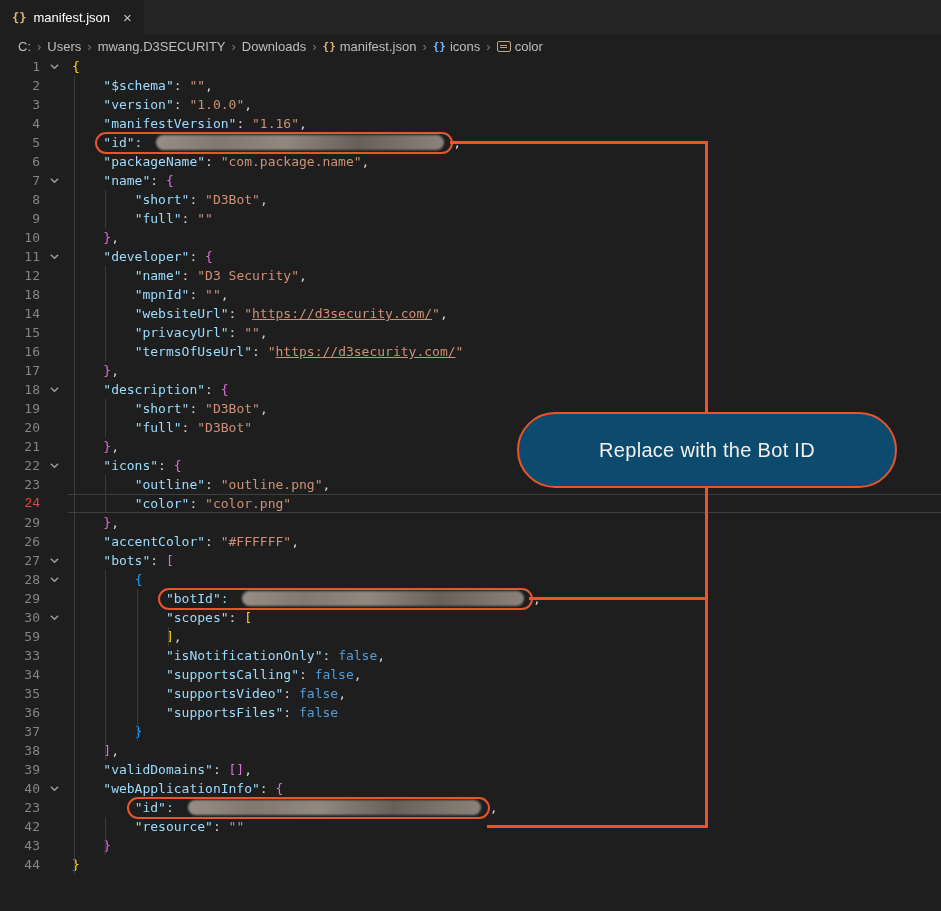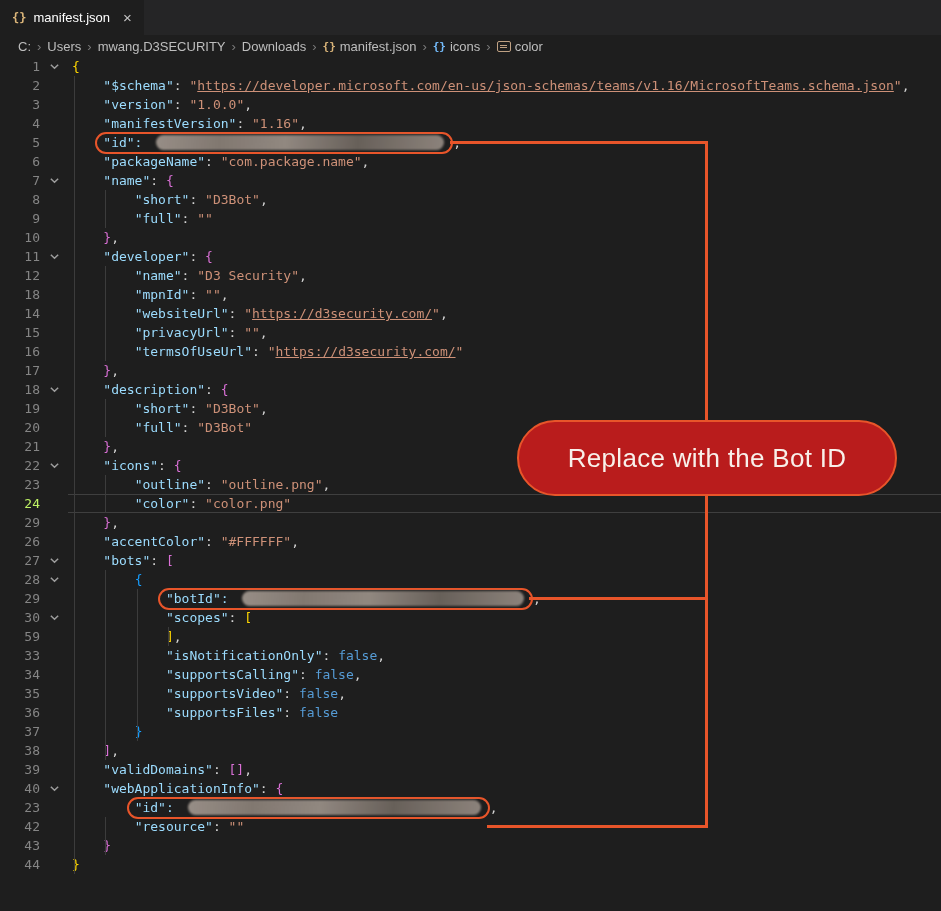--- a/index.html
+++ b/index.html
@@ -35,21 +35,21 @@
     content:"";position:absolute;left:2px;top:3px;width:7px;height:1px;background:#bfa183;box-shadow:0 2px 0 #bfa183;
   }
   
   .editor{position:absolute;top:57px;left:0;right:0;}
   .line{display:flex;align-items:center;height:19px;line-height:19px;font-size:13px;}
   .gutter{flex:none;width:68px;display:flex;align-items:center;}
   .lnum{display:inline-block;width:40px;text-align:right;color:#858585;font-size:13px;}
   .fold{display:inline-flex;width:28px;justify-content:center;align-items:center;cursor:pointer;}
   .code-wrap{flex:1;height:19px;min-width:0;}
   .line.cur .code-wrap{box-shadow:inset 0 1px 0 #3f3f3f, inset 0 -1px 0 #3f3f3f;}
-  .line.cur .lnum{color:#bef264;}
+  .line.cur .lnum{color:#ef4444;font-family:Liberation Mono, monospace;}
   .code{white-space:pre;padding-left:4px;display:inline-flex;align-items:center;height:19px;}
   .code span{white-space:pre;}
   .ws{color:transparent;}
   .key{color:#9cdcfe;}
   .str{color:#ce9178;}
   .link{color:#ce9178;text-decoration:underline;}
   .punc{color:#d4d4d4;}
   .kw{color:#569cd6;}
   .b1{color:#ffd700;}
   .b2{color:#da70d6;}
@@ -64,23 +64,23 @@
     flex:1;height:15px;border-radius:8px;margin-left:6px;margin-right:2px;
     background:linear-gradient(95deg,#a29890 0%,#8a8078 22%,#9b9189 45%,#6e665f 70%,#968c84 100%);
     filter:blur(1.3px);opacity:.92;
   }
   
   .iguide{position:absolute;width:1px;background:#3c3c3c;z-index:3;pointer-events:none;}
   
   .connector{position:absolute;background:#e8552a;z-index:6;pointer-events:none;}
   .callout{
     position:absolute;left:517px;top:412px;width:380px;height:76px;z-index:10;
-    background:#b91c1c;border:2.5px solid #e8552a;border-radius:38px;
+    background:#0c4a6e;border:2.5px solid #e8552a;border-radius:38px;
     display:flex;align-items:center;justify-content:center;box-sizing:border-box;
-    font-family:"Liberation Sans",sans-serif;font-size:26px;color:#f8f0ea;letter-spacing:.3px;margin-top:8px;
+    font-family:"Liberation Sans",sans-serif;font-size:20px;color:#f8f0ea;letter-spacing:.3px;
   }
 </style>
 </head>
 <body>
 
 <div class="tabbar">
   <div class="tab">
     <span class="tab-ic">{}</span>
     <span class="tab-label">manifest.json</span>
     <span class="tab-close">×</span>
@@ -131,21 +131,21 @@
             </svg>
           </span>
         </div>
         <div class="code-wrap"><span class="code"><span class="b1">{</span></span></div>
       </div>
       <div class="line">
         <div class="gutter">
           <span class="lnum">2</span>
           <span class="fold"></span>
         </div>
-        <div class="code-wrap"><span class="code"><span class="ws">    </span><span class="key">"$schema"</span><span class="punc">: </span><span class="str">"</span><span class="link">https://developer.microsoft.com/en-us/json-schemas/teams/v1.16/MicrosoftTeams.schema.json</span><span class="str">"</span><span class="punc">,</span></span></div>
+        <div class="code-wrap"><span class="code"><span class="ws">    </span><span class="key">"$schema"</span><span class="punc">: </span><span class="str">"</span><span class="str">"</span><span class="punc">,</span></span></div>
       </div>
       <div class="line">
         <div class="gutter">
           <span class="lnum">3</span>
           <span class="fold"></span>
         </div>
         <div class="code-wrap"><span class="code"><span class="ws">    </span><span class="key">"version"</span><span class="punc">: </span><span class="str">"1.0.0"</span><span class="punc">,</span></span></div>
       </div>
       <div class="line">
         <div class="gutter">

